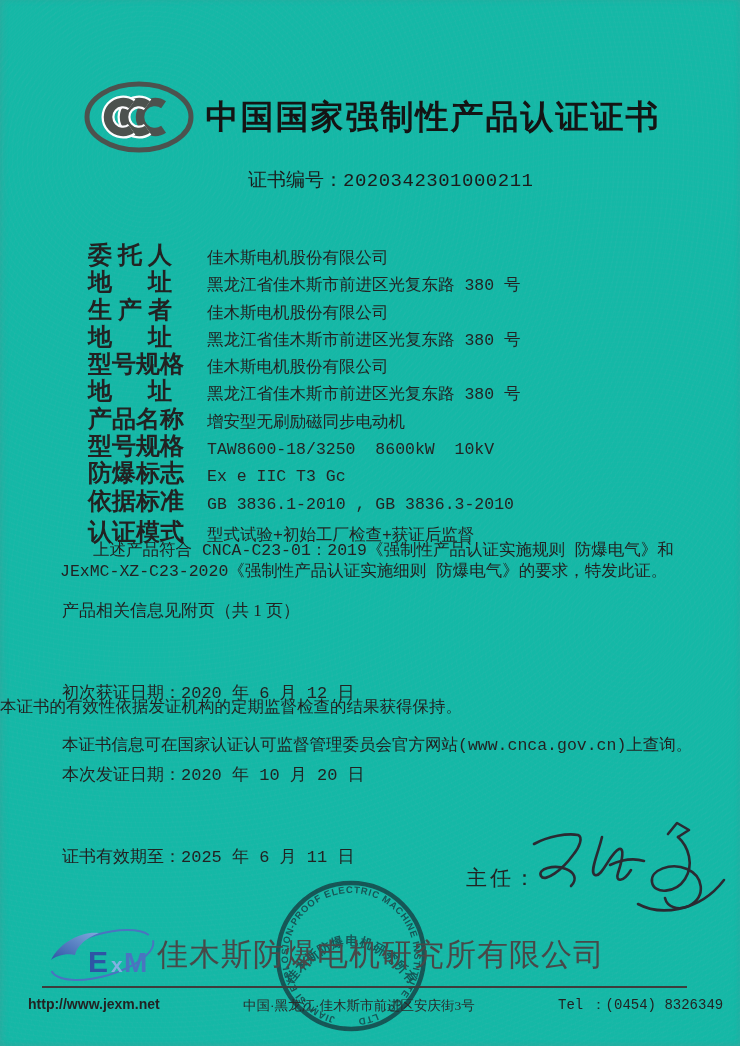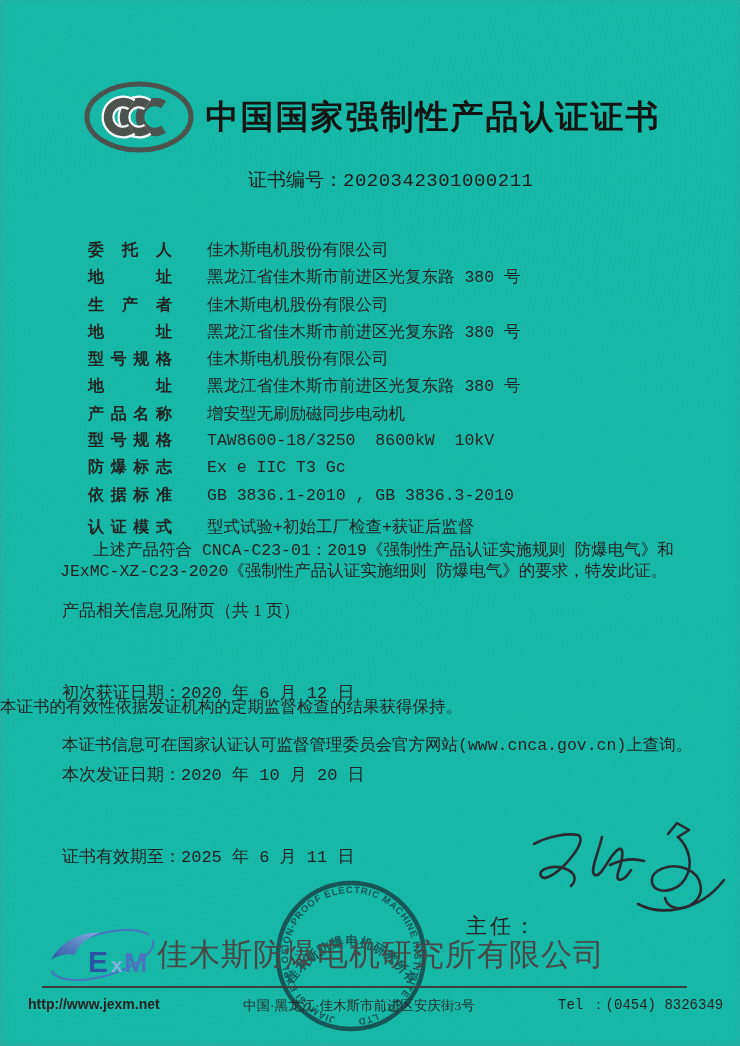--- a/index.html
+++ b/index.html
@@ -24,39 +24,39 @@
     font-family:"Liberation Sans",sans-serif;font-weight:bold;
     font-size:33px;letter-spacing:2px;color:#141414;white-space:nowrap;
   }
   .certline{left:248px;top:167px;font-size:19px;color:#1b1b1b;white-space:nowrap;}
   .certline .num{font-family:"Liberation Mono",monospace;letter-spacing:.5px;}
   
   .fields{left:88px;top:239px;width:600px;}
   .frow{height:27.3px;display:flex;align-items:baseline;white-space:nowrap;}
   .frow.gap{margin-top:4px;}
   .flabel{
-    display:inline-block;width:84px;font-size:16px;font-weight:600;color:#222;
+    display:inline-block;width:84px;font-size:24px;font-weight:600;color:#222;
     text-align:justify;text-align-last:justify;text-justify:inter-character;
   }
   .fvalue{
     margin-left:35px;font-size:16.5px;color:#232323;white-space:pre-wrap;
     font-family:"Liberation Mono","Liberation Serif",serif;
   }
   
   .statement{left:60px;top:541px;width:616px;font-size:16.5px;line-height:20.5px;
     font-family:"Liberation Mono","Liberation Serif",serif;color:#222;}
   .statement .l1{padding-left:33px;}
   .attach{left:62px;top:599px;font-size:17px;color:#222;}
   .dates{left:62px;top:625px;font-size:17px;line-height:27.4px;color:#222;
     font-family:"Liberation Mono","Liberation Serif",serif;white-space:pre-wrap;}
   .note1{left:0;top:696px;width:740px;text-align:left;font-size:16.5px;color:#222;}
   .note2{left:62px;top:734px;width:660px;font-size:16.5px;color:#222;
     font-family:"Liberation Mono","Liberation Serif",serif;}
   
-  .director{left:466px;top:864px;font-size:21px;letter-spacing:3px;color:#222;margin-top:48px;}
+  .director{left:466px;top:864px;font-size:21px;letter-spacing:3px;color:#222;}
   .signature{left:518px;top:820px;width:220px;height:102px;}
   .stamp{left:266px;top:870px;width:170px;height:172px;opacity:.85;mix-blend-mode:multiply;}
   
   .jexm-logo{left:44px;top:922px;width:116px;height:66px;}
   .company{
     left:157px;top:934px;width:420px;white-space:nowrap;
     font-family:"Liberation Sans",sans-serif;font-size:31px;letter-spacing:1px;
     color:#484848;font-weight:500;
   }
   .rule{left:42px;top:986px;width:645px;height:2px;background:#3d3d3d;}

